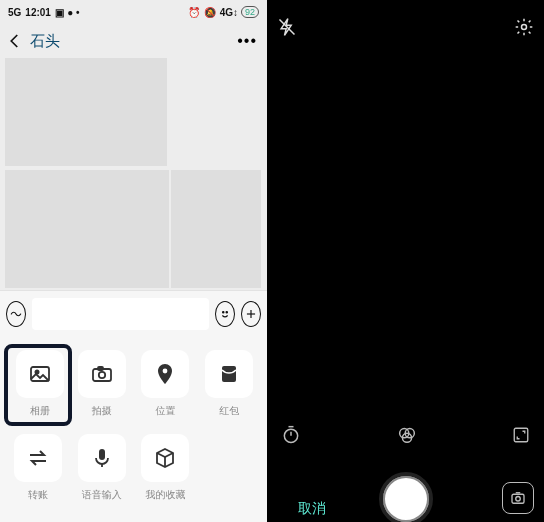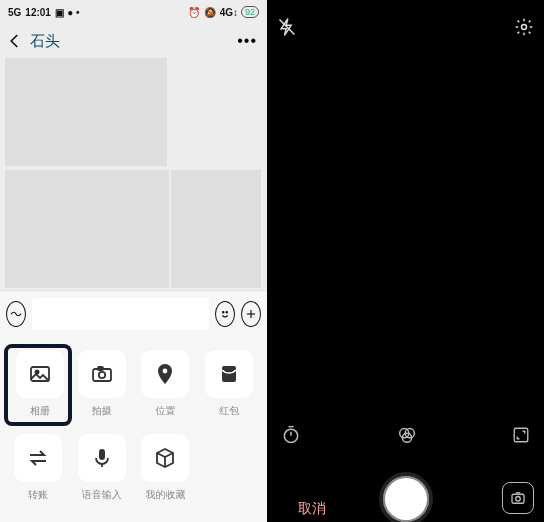--- a/index.html
+++ b/index.html
@@ -43,21 +43,21 @@
   .grid-icon-box { width:48px; height:48px; background:#fff; border-radius:10px; display:flex; align-items:center; justify-content:center; font-size:22px; color:#333; }
   .grid-label { font-size: 10px; color:#888; }
   .highlight { border:4px solid #0f172a; border-radius:8px; padding:2px 4px 4px 8px; margin:-6px -8px -8px -8px; }
 
   
   .cam-top { position:absolute; top:0; left:0; right:0; height:48px; display:flex; align-items:center; justify-content:space-between; padding: 6px 10px 0 10px; }
   .cam-icon { color:#e0e0e0; }
   .cam-bottom-ctrl { position:absolute; left:0; right:0; bottom:72px; height:30px; display:flex; align-items:center; justify-content:space-between; padding:0 14px; }
   .shutter-row { position:absolute; left:0; right:0; bottom:0; height:64px; display:flex; align-items:center; justify-content:center; }
   .shutter { width:54px; height:54px; border-radius:50%; background:#fff; border:4px solid #222; box-shadow: 0 0 0 2px #888 inset; margin-top:18px; }
-  .cancel { position:absolute; left:0; bottom:4px; width:90px; text-align:center; color:#fca5a5; font-size:14px; }
+  .cancel { position:absolute; left:0; bottom:4px; width:90px; text-align:center; color:#5eead4; font-size:14px; }
   .switch-box { position:absolute; right:10px; bottom:8px; width:32px; height:32px; border:1.5px solid #bbb; border-radius:8px; display:flex; align-items:center; justify-content:center; }
   svg { display:block; }
 </style>
 </head>
 <body>
 
 <div class="left-pane">
 
   <div class="status-bar">
     <div class="status-left">

